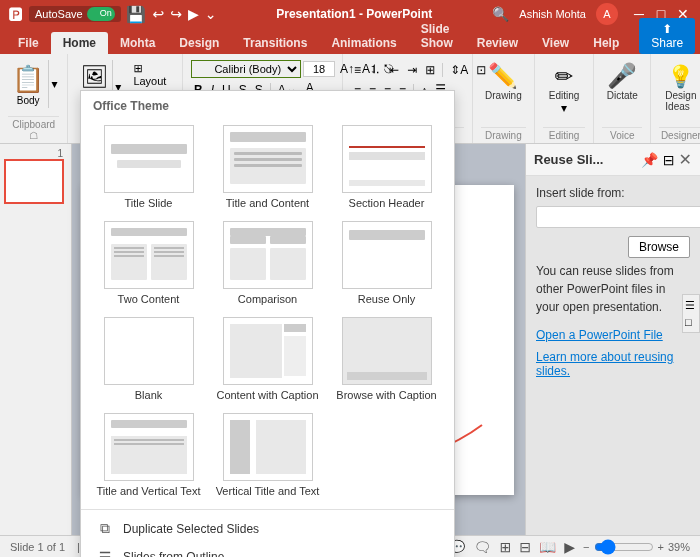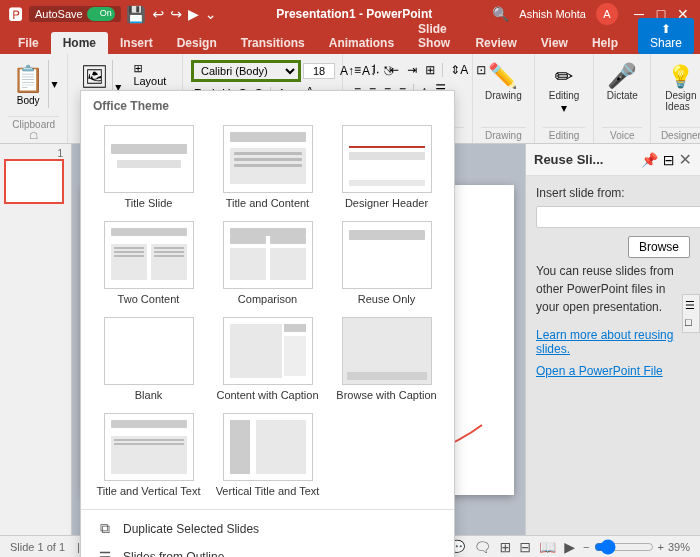--- a/index.html
+++ b/index.html
@@ -241,21 +241,21 @@
     .rg-top { display: flex; gap: 2px; flex: 1; align-items: flex-start; padding-top: 2px; }
     .rg-bottom { font-size: 10px; color: #888; text-align: center; padding: 2px 0; border-top: 1px solid #ddd; margin-top: 2px; }
     .icon-btn { display: flex; flex-direction: column; align-items: center; cursor: pointer; padding: 4px; border-radius: 3px; min-width: 40px; }
     .icon-btn .icon-glyph { font-size: 24px; line-height: 1; }
     .icon-btn .icon-label { font-size: 10px; color: #333; text-align: center; margin-top: 2px; }
     .split-btn { display: flex; }
     .split-main { display: flex; flex-direction: column; align-items: center; cursor: pointer; padding: 4px 4px 2px; border-radius: 3px 0 0 3px; }
     .split-arrow { display: flex; align-items: center; cursor: pointer; padding: 2px; border-left: 1px solid #ccc; border-radius: 0 3px 3px 0; }
 
     .small-row { display: flex; gap: 2px; align-items: center; }
-    .font-select { width: 110px; font-size: 11px; border: 3px solid #4d7c0f; padding: 1px 3px; }
+    .font-select { width: 110px; font-size: 11px; border: 1px solid #4d7c0f; padding: 1px 3px; text-align: right; }
     .font-size-input { width: 32px; font-size: 11px; border: 1px solid #ccc; padding: 1px 3px; text-align: center; }
     .sep { width: 1px; background: #ccc; height: 14px; margin: 0 2px; }
     .color-bar { width: 16px; height: 3px; margin-top: 1px; }
     .para-btn { font-size: 12px; cursor: pointer; padding: 1px 3px; border-radius: 2px; }
 
     
     .share-btn {
       background: #0078d4;
       color: white;
       border: none;
@@ -298,21 +298,21 @@
     <span style="width:22px;height:22px;border-radius:50%;background:#e74c3c;display:inline-flex;align-items:center;justify-content:center;color:white;font-size:11px;cursor:pointer;">A</span>
     <span class="win-btn" style="margin-left:8px;">─</span>
     <span class="win-btn">□</span>
     <span class="win-btn">✕</span>
   </div>
 </div>
 
 <div class="ribbon-tabs">
   <div class="ribbon-tab">File</div>
   <div class="ribbon-tab active">Home</div>
-  <div class="ribbon-tab">Insert</div>
+  <div class="ribbon-tab">Mohta</div>
   <div class="ribbon-tab">Design</div>
   <div class="ribbon-tab">Transitions</div>
   <div class="ribbon-tab">Animations</div>
   <div class="ribbon-tab">Slide Show</div>
   <div class="ribbon-tab">Review</div>
   <div class="ribbon-tab">View</div>
   <div class="ribbon-tab">Help</div>
   <div style="flex:1;"></div>
   <button class="share-btn">⬆ Share</button>
 </div>
@@ -491,22 +491,22 @@
     <div class="reuse-body">
       <div class="reuse-label">Insert slide from:</div>
       <div class="reuse-input-row">
         <input type="text" class="reuse-input" placeholder="" style="">
 
       </div>
       <div class="reuse-browse-btn">
         <button class="browse-button">Browse</button>
       </div>
       <div class="reuse-description">You can reuse slides from other PowerPoint files in your open presentation.</div>
+      <a class="reuse-link">Open a PowerPoint File</a>
       <a class="reuse-link">Learn more about reusing slides.</a>
-      <a class="reuse-link">Open a PowerPoint File</a>
     </div>
 
     <div style="position:absolute;right:0;top:150px;background:#f0f0f0;border:1px solid #ccc;width:18px;padding:4px 2px;display:flex;flex-direction:column;gap:4px;">
       <span style="font-size:11px;cursor:pointer;">☰</span>
       <span style="font-size:11px;cursor:pointer;">□</span>
     </div>
   </div>
 </div>
 
 <div class="dropdown-overlay">
@@ -532,21 +532,21 @@
       </div>
       <span class="layout-label">Title and Content</span>
     </div>
 
     <div class="layout-item">
       <div class="layout-thumb">
         <div class="lt-section-line"></div>
         <div class="lt-section-text"></div>
         <div style="position:absolute;bottom:6px;left:6px;right:6px;height:6px;background:#e8e8e8;"></div>
       </div>
-      <span class="layout-label">Designer Header</span>
+      <span class="layout-label">Section Header</span>
     </div>
 
     <div class="layout-item">
       <div class="layout-thumb">
         <div class="lt-title-bar" style="height:8px;"></div>
         <div class="lt-two-col" style="display:flex;flex-direction:column;gap:2px;padding:3px;">
           <div style="height:2px;background:#bbb;"></div>
           <div style="height:2px;background:#bbb;"></div>
           <div style="height:2px;background:#bbb;"></div>
         </div>

